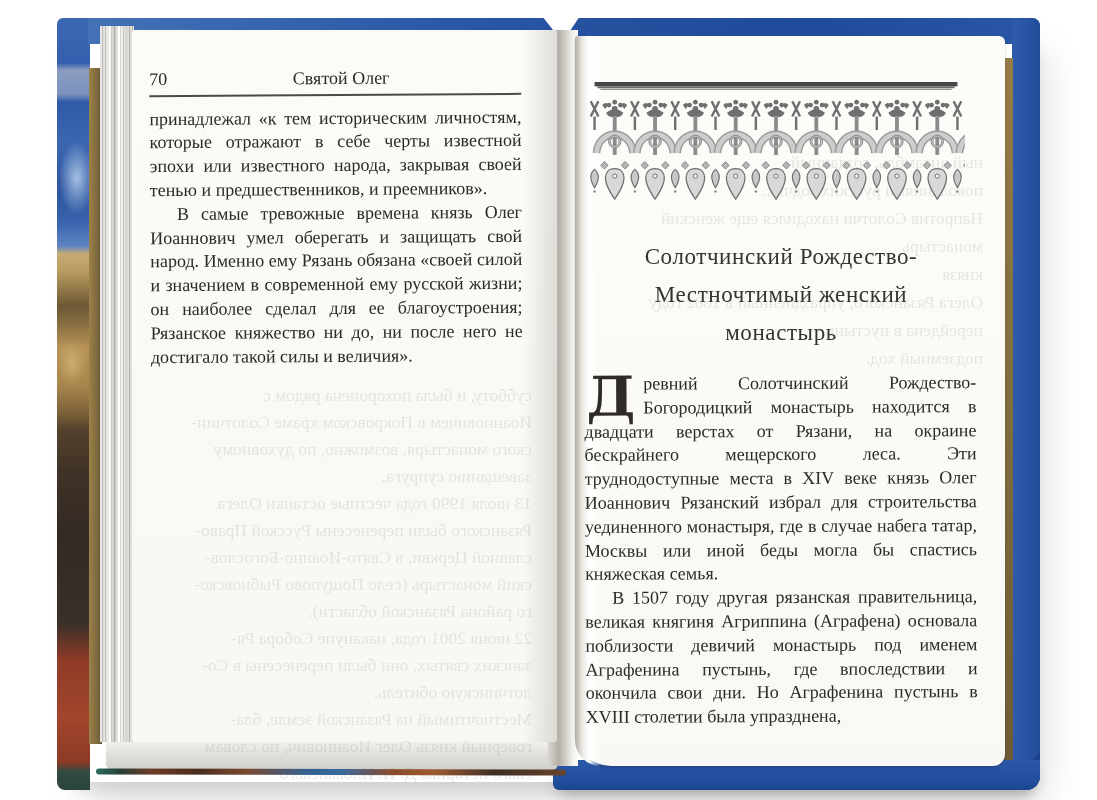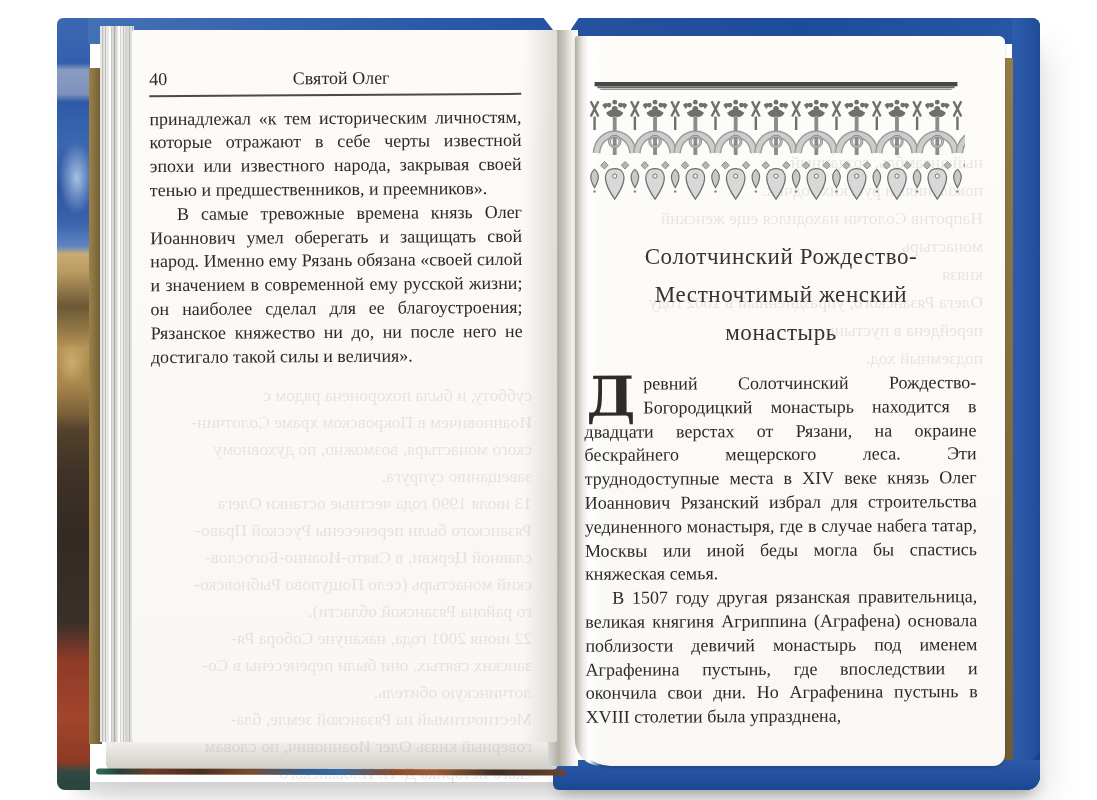--- a/index.html
+++ b/index.html
@@ -131,21 +131,21 @@
         <div class="st-line">го района Рязанской области).</div>
         <div class="st-line">22 июня 2001 года, накануне Собора Ря-</div>
         <div class="st-line">занских святых, они были перенесены в Со-</div>
         <div class="st-line">лотчинскую обитель.</div>
         <div class="st-line">Местночтимый на Рязанской земле, бла-</div>
         <div class="st-line">говерный князь Олег Иоаннович, по словам</div>
         <div class="st-line">ского историка Д. И. Иловайского</div>
       </div>
     <div class="lp-inner">
       <div class="lp-header">
-        <span class="lp-pagenum">40</span>
+        <span class="lp-pagenum">70</span>
         <span class="lp-title">Святой Олег</span>
       </div>
       <div class="lp-rule"></div>
       <div class="lp-body">
         <p>принадлежал «к тем историческим личностям, которые отражают в себе черты известной эпохи или известного народа, закрывая своей тенью и предшественников, и преемников».</p>
         <p class="indented">В самые тревожные времена князь Олег Иоаннович умел оберегать и защищать свой народ. Именно ему Рязань обязана «своей силой и значением в современной ему русской жизни; он наиболее сделал для ее благоустроения; Рязанское княжество ни до, ни после него не достигало такой силы и величия».</p>
       </div>
     </div>
   </div>
 

